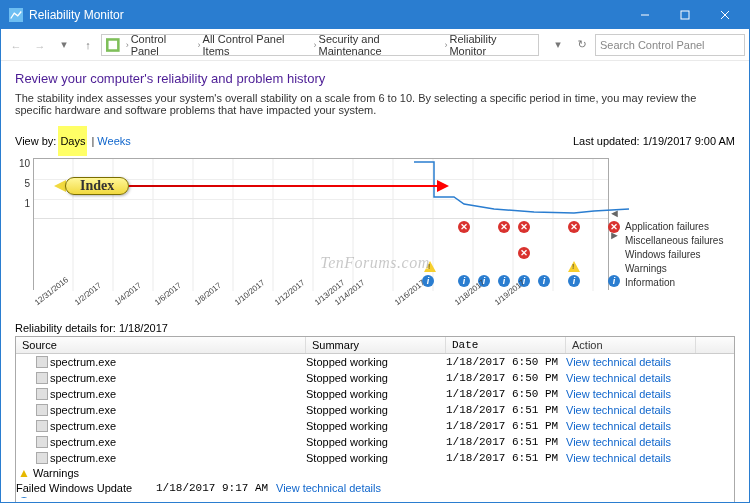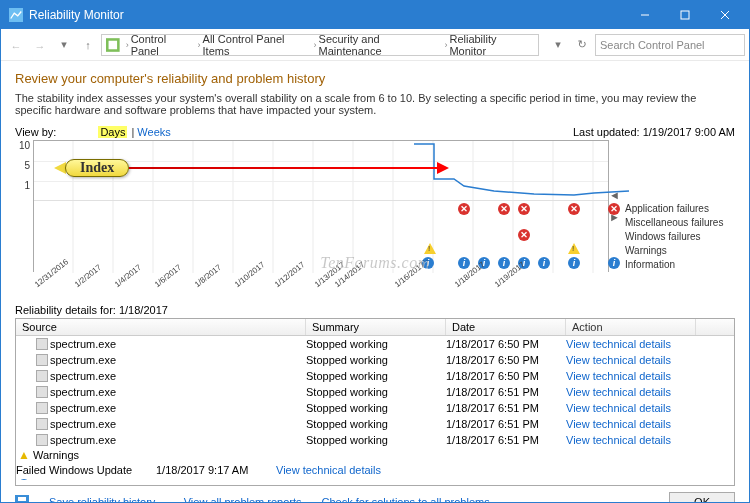--- a/index.html
+++ b/index.html
@@ -9,25 +9,25 @@
 .titlebar .title { flex: 1; font-size: 12px; }
 .titlebar .winbtn { width: 40px; height: 28px; display: flex; align-items: center; justify-content: center; }
 .navbar { height: 32px; display: flex; align-items: center; border-bottom: 1px solid #eaeaea; padding: 0 4px; gap: 2px; }
 .navbtn { width: 22px; height: 22px; display: flex; align-items: center; justify-content: center; color: #777; }
 .navbtn.disabled { color: #bbb; }
 .crumb-sep { color: #888; margin: 0 2px; font-size: 9px; }
 .breadcrumb { flex: 1; border: 1px solid #ccc; height: 22px; display: flex; align-items: center; padding: 0 4px; font-size: 11px; color: #333; }
 .bc-icon { width: 14px; height: 14px; margin-right: 4px; }
 .searchbox { width: 150px; border: 1px solid #ccc; height: 22px; padding: 0 4px; color: #888; font-size: 11px; display: flex; align-items: center; }
 .content { padding: 10px 14px 2px 14px; }
-.heading { color: #a16207; font-size: 13px; font-weight: 400; margin-bottom: 6px; }
+.heading { color: #4c1d95; font-size: 13px; font-weight: 400; margin-bottom: 6px; }
 .subtext { color: #333; font-size: 11px; margin-bottom: 10px; }
 .viewby-row { display: flex; align-items: center; font-size: 11px; margin-bottom: 2px; }
 .viewby-row .label { margin-right: 2px; }
-.viewby-row .days { background: #ffff66; color: #000; padding: 0 2px; margin-left: 40px; }
+.viewby-row .days { background: #ffff66; color: #000; padding: 9px 2px; }
 .viewby-row .weeks { color: #1066cc; margin-left: 4px; }
 .viewby-row .weeks:before { content: "| "; color: #333; }
 .viewby-row .spacer { flex: 1; }
 .chart-wrap { position: relative; display: flex; }
 .yaxis { width: 18px; }
 .yaxis div { height: 20px; font-size: 10px; text-align: right; padding-right: 3px; color: #333; }
 .chart { flex: 1; border: 1px solid #aaa; height: 132px; position: relative; background: #fff; }
 .chart-top { height: 60px; border-bottom: 1px solid #e0e0e0; position: relative; background: repeating-linear-gradient(90deg, #fff 0, #fff 38px, #f5f5f5 38px, #f5f5f5 40px); }
 .hgrid { position: absolute; left:0; right:0; border-top: 1px solid #eee; }
 .blue-line { position: absolute; stroke: #2a7dd0; stroke-width: 1.5; fill: none; }
@@ -43,21 +43,21 @@
 .arrow-line { height: 2px; background: linear-gradient(90deg, #c00, #f00); width: 310px; position: relative; }
 .arrow-head { position: absolute; right: -10px; top: -5px; width: 0; height: 0; border-top: 6px solid transparent; border-bottom: 6px solid transparent; border-left: 12px solid #f00; }
 .detail-label { font-size: 11px; margin: 4px 0 2px 0; }
 .detail-table { border: 1px solid #aaa; height: 168px; overflow: hidden; }
 .thead { display: flex; background: linear-gradient(#fdfdfd,#efefef); border-bottom: 1px solid #ccc; font-size: 11px; }
 .thead div { padding: 2px 6px; border-right: 1px solid #ddd; }
 .tbody { font-size: 11px; overflow-y: auto; height: 144px; }
 .trow { display: flex; padding: 1px 0; align-items: center; height: 16px; }
 .col-src { width: 290px; padding-left: 6px; display:flex; align-items:center; gap:2px; }
 .col-sum { width: 140px; }
-.col-date { width: 120px; }
+.col-date { width: 120px; font-family: Liberation Mono, monospace; }
 .col-act { width: 130px; color: #1066cc; }
 .grouphead { font-size: 11px; padding: 1px 2px; display:flex; align-items:center; gap:3px; }
 .wicon { width:12px; height:12px; display:inline-flex; align-items:center; justify-content:center; font-size:10px; }
 .wicon.warn { color:#e6b800; font-size:12px; }
 .wicon.info { background:#2a7dd0; color:#fff; border-radius:50%; font-weight:bold; font-size:9px; font-style:italic; }
 .app-ico { width:12px; height:12px; background:#e0e0e0; border:1px solid #aaa; }
 .footer { display:flex; align-items:center; gap:20px; padding: 4px 14px; font-size:11px; }
 .footer .link { color:#1066cc; }
 .footer .spacer { flex:1; }
 .okbtn { border:1px solid #aaa; background:#efefef; padding: 3px 24px; font-size:11px; }

